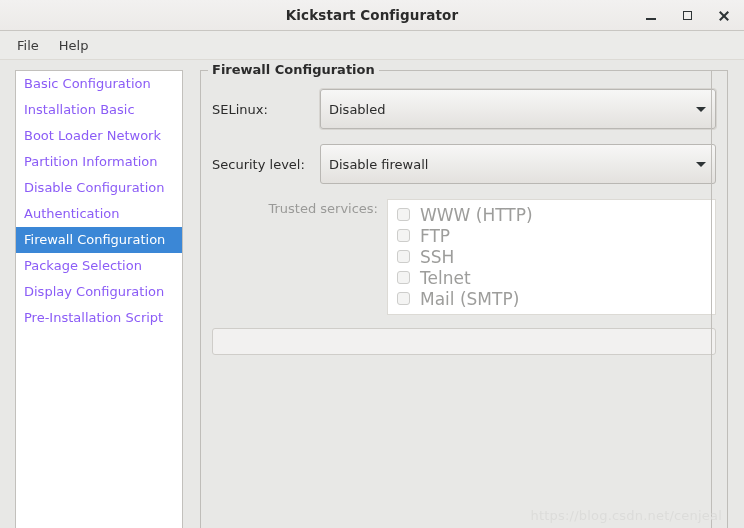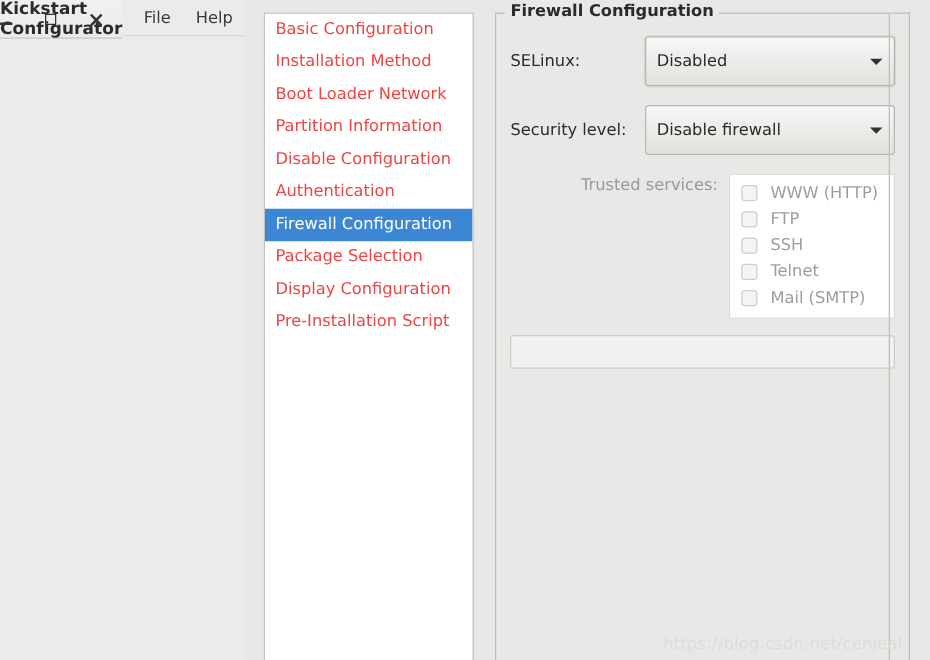--- a/index.html
+++ b/index.html
@@ -8,20 +8,21 @@
     width: 744px; height: 528px;
     overflow: hidden;
     background: #e8e8e6;
     font-family: "DejaVu Sans", "Liberation Sans", sans-serif;
   }
   #app {
     position: relative;
     width: 744px; height: 528px;
     background: #ebebe9;
     display: flex;
+    flex-direction: column;
   }
 
   
   .titlebar {
     position: relative;
     height: 31px;
     flex: 0 0 31px;
     background: linear-gradient(to bottom, #f2f1f0 0%, #eceae8 100%);
     border-bottom: 1px solid #c8c6c2;
     display: flex;
@@ -103,21 +104,21 @@
   .sidebar-wrap {
     margin: 10px 0 0 15px;
     width: 168px;
     background: #ffffff;
     border: 1px solid #c2c0bc;
     border-bottom: none;
     overflow: hidden;
   }
   .side-item {
     font-size: 13px;
-    color: #ef4444;
+    color: #8b5cf6;
     padding: 5px 0 5px 8px;
     line-height: 16px;
     white-space: nowrap;
     cursor: default;
   }
   .side-item.selected {
     background: #3b87d6;
     color: #ffffff;
   }
 
@@ -208,21 +209,21 @@
   }
   .chk {
     width: 13px; height: 13px;
     border: 1px solid #cdcdcb;
     border-radius: 3px;
     background: #f4f4f3;
     flex: 0 0 13px;
     margin-right: 10px;
   }
   .svc-label {
-    font-size: 13px;
+    font-size: 17px;
     color: #9d9d9b;
   }
 
   
   .entry {
     flex: 1 1 auto;
     height: 27px;
     background: #f2f1f0;
     border: 1px solid #cfcdc9;
     border-radius: 3px;
@@ -280,21 +281,21 @@
 
   <div class="menubar">
     <div class="menu-item">File</div>
     <div class="menu-item">Help</div>
   </div>
 
   <div class="body-area">
 
     <div class="sidebar-wrap">
       <div class="side-item">Basic Configuration</div>
-      <div class="side-item">Installation Method</div>
+      <div class="side-item">Installation Basic</div>
       <div class="side-item">Boot Loader Network</div>
       <div class="side-item">Partition Information</div>
       <div class="side-item">Disable Configuration</div>
       <div class="side-item">Authentication</div>
       <div class="side-item selected">Firewall Configuration</div>
       <div class="side-item">Package Selection</div>
       <div class="side-item">Display Configuration</div>
       <div class="side-item">Pre-Installation Script</div>
     </div>
 

